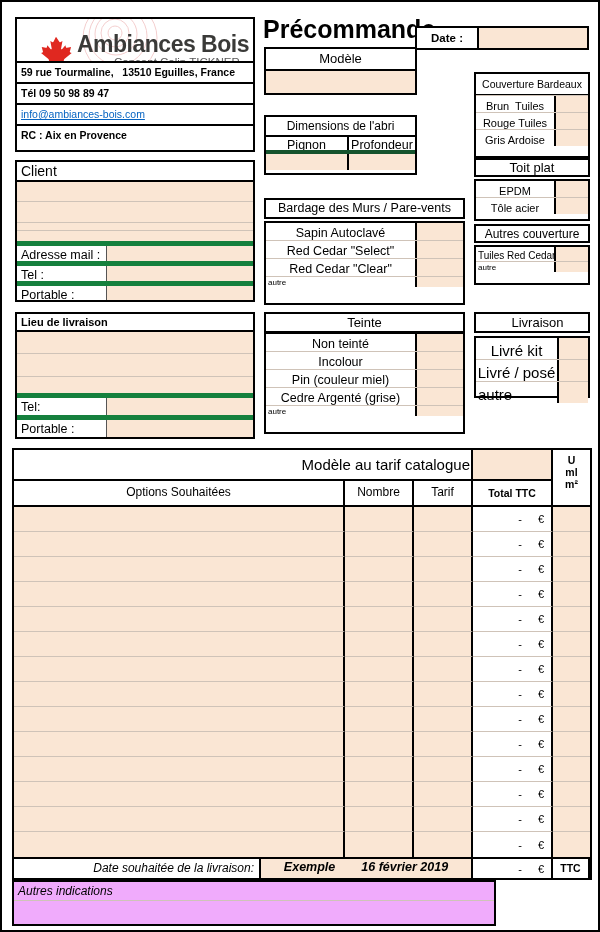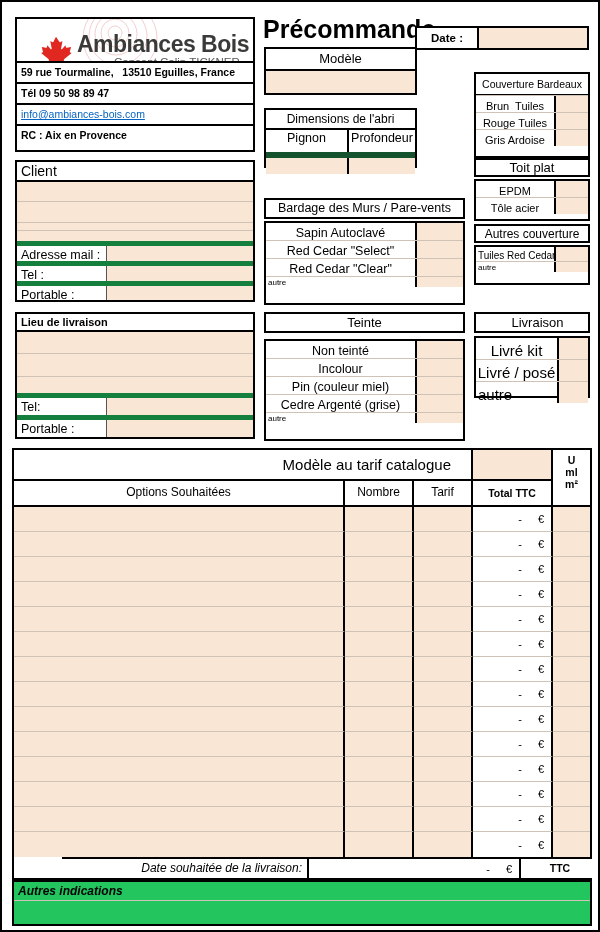--- a/index.html
+++ b/index.html
@@ -44,80 +44,80 @@
   .grow .tiny { font-size:8px; text-align:left; padding:1px 0 0 2px; }
   .grow .small { font-size:10px; text-align:left; padding:3px 0 0 2px; }
 
   
   .w34 { width:34px; } .w48 { width:48px; } .w31 { width:31px; }
 
   #modele-box { left:262px; top:45px; width:153px; height:48px; }
   #modele-box .mh { height:22px; text-align:center; font-size:13px; border-bottom:2px solid #000; padding-top:2px; }
   #modele-box .mf { height:22px; }
 
-  #dim-box { left:262px; top:106px; width:153px; height:60px; }
+  #dim-box { left:262px; top:113px; width:153px; height:60px; }
   #dim-box .dh { height:20px; text-align:center; font-size:12px; border-bottom:2px solid #000; padding-top:2px; }
-  #dim-box .dcols { display:flex; height:28px; border-bottom:6px solid #14532d; }
+  #dim-box .dcols { display:flex; height:17px; border-bottom:4px solid #14532d; }
   #dim-box .dcols div { font-size:12.5px; text-align:center; padding-top:1px; overflow:hidden; }
   #dim-box .dfields { display:flex; height:16px; }
   #dim-box .c1 { width:83px; border-right:2px solid #000; }
   #dim-box .c2 { flex:1; }
 
   #couv-header { left:472px; top:44px; width:116px; height:22px; font-size:11.5px; padding-top:3px; }
   #couv-group { left:472px; top:70px; width:116px; height:86px; }
   #couv-group .bardeaux { height:21px; border-bottom:1px solid #000; text-align:center; font-size:10.5px; padding-top:4px; }
   #couv-group .glabel, #toit-group .glabel { font-size:11px; padding-top:4px; }
   #toit-header { left:472px; top:156px; width:116px; height:19px; font-size:13px; padding-top:0px; }
   #toit-group { left:472px; top:177px; width:116px; height:42px; }
   #autresc-header { left:472px; top:222px; width:116px; height:19px; font-size:12px; padding-top:1px; }
   #autresc-group { left:472px; top:243px; width:116px; height:40px; }
 
   #bardage-header { left:262px; top:196px; width:201px; height:21px; font-size:12.5px; padding-top:1px; }
   #bardage-group { left:262px; top:219px; width:201px; height:84px; }
   #teinte-header { left:262px; top:310px; width:201px; height:21px; font-size:13px; padding-top:1px; }
-  #teinte-group { left:262px; top:337px; width:201px; height:102px; }
+  #teinte-group { left:262px; top:330px; width:201px; height:102px; }
   #livr-header { left:472px; top:310px; width:116px; height:21px; font-size:13px; padding-top:1px;padding-left:11px; }
   #livr-group { left:472px; top:334px; width:116px; height:62px; }
   #livr-group .glabel { font-size:15px; padding-top:4px; }
 
   
   #client-box { left:13px; top:158px; width:240px; height:142px; }
   #client-box .ch { height:20px; font-size:14px; padding:1px 0 0 4px; border-bottom:2px solid #000; }
   .pblock .prow { background:#fae6d4; border-top:1px solid #cfc3b8; }
   .pblock .prow:first-child { border-top:none; }
   .lblrow { display:flex; border-top:5px solid #15803d; }
   .lblrow .l { width:90px; font-size:12.5px; padding:2px 0 0 4px; border-right:1px solid #555; background:#fff; white-space:pre; }
   .lblrow .f { flex:1; background:#fae6d4; }
   #lieu-box { left:13px; top:310px; width:240px; height:127px; }
   #lieu-box .ch { height:18px; font-size:11px; font-weight:bold; padding:2px 0 0 4px; border-bottom:2px solid #000; }
   #lieu-box .lblrow .l { font-size:12.5px; }
 
   
   #main-table { left:10px; top:446px; width:580px; height:432px; }
   #t-header { display:grid; grid-template-columns:331px 69px 59px 80px 37px; grid-template-rows:31px 26px; }
   .th { border-right:2px solid #000; border-bottom:2px solid #000; background:#fff; }
-  #th-catalog { grid-column:1/4; grid-row:1; font-size:15px; text-align:right; padding:6px 20px 0 0; }
+  #th-catalog { grid-column:1/4; grid-row:1; font-size:15px; text-align:right; padding:6px 1px 0 0; }
   #th-catalog-field { grid-column:4; grid-row:1; background:#fae6d4; }
   #th-unit { grid-column:5; grid-row:1/3; border-right:none; display:flex; flex-direction:column; align-items:center; font-size:10.5px; font-weight:bold; line-height:1.15; padding-top:4px; }
   .th-col { grid-row:2; font-size:12px; text-align:center; padding-top:4px; }
   .th-col.bold { font-size:10.5px; font-weight:bold; padding-top:6px; }
   #t-body { display:grid; grid-template-columns:331px 69px 59px 80px 37px; grid-auto-rows:25px; }
   .tb-cell { border-right:2px solid #000; border-bottom:1px solid #cfc3b8; background:#fae6d4; }
   .tb-total { background:#fff; display:flex; justify-content:flex-end; align-items:center; gap:16px; padding-right:7px; font-size:11px; }
   .tb-unit { border-right:none; }
   .tb-cell.lastrow { border-bottom:none; }
-  #t-total { display:grid; grid-template-columns:247px 212px 80px 37px; height:21px; border-top:2px solid #000;margin-left:48px; }
+  #t-total { display:grid; grid-template-columns:247px 212px 80px 37px; height:21px; border-top:2px solid #000; }
   #t-total > div { border-right:2px solid #000; }
   #tt-label { background:#fff; font-style:italic; font-size:12px; text-align:right; padding:2px 5px 0 0; }
   #tt-example { background:#fae6d4; display:flex; justify-content:center; gap:26px; font-size:12.5px; font-weight:bold; font-style:italic; padding-top:1px; }
   #tt-amount { background:#fff; display:flex; justify-content:flex-end; align-items:center; gap:16px; padding-right:7px; font-size:11px; }
   #tt-ttc { border-right:none; background:#fff; font-size:10.5px; font-weight:bold; text-align:center; padding-top:3px; }
 
   
-  #autres-box { left:10px; top:878px; width:580px; height:46px; background:#22c55e;font-weight:bold; }
+  #autres-box { left:10px; top:878px; width:484px; height:46px; background:#f0abfc; }
   #autres-box .ah { height:19px; font-size:12px; font-style:italic; padding:2px 0 0 4px; border-bottom:1px solid #cfc3b8; }
 </style>
 </head>
 <body>
 
 <div id="page">
 
   <div id="logo-box" class="abs box">
     <div class="logo-row">
       <svg class="rings" width="140" height="64" viewBox="0 0 140 64">
@@ -426,20 +426,24 @@
         <div class="tb-cell tb-nombre lastrow"></div>
         <div class="tb-cell tb-tarif lastrow"></div>
         <div class="tb-cell tb-total lastrow">
           <span>-</span>
           <span>€</span>
         </div>
         <div class="tb-cell tb-unit lastrow"></div>
       </div>
     <div id="t-total">
       <div id="tt-label">Date souhaitée de la livraison:</div>
+      <div id="tt-example">
+        <span>Exemple</span>
+        <span>16 février 2019</span>
+      </div>
       <div id="tt-amount">
         <span>-</span>
         <span>€</span>
       </div>
       <div id="tt-ttc">TTC</div>
     </div>
   </div>
 
   <div id="autres-box" class="abs box">
     <div class="ah">Autres indications</div>

